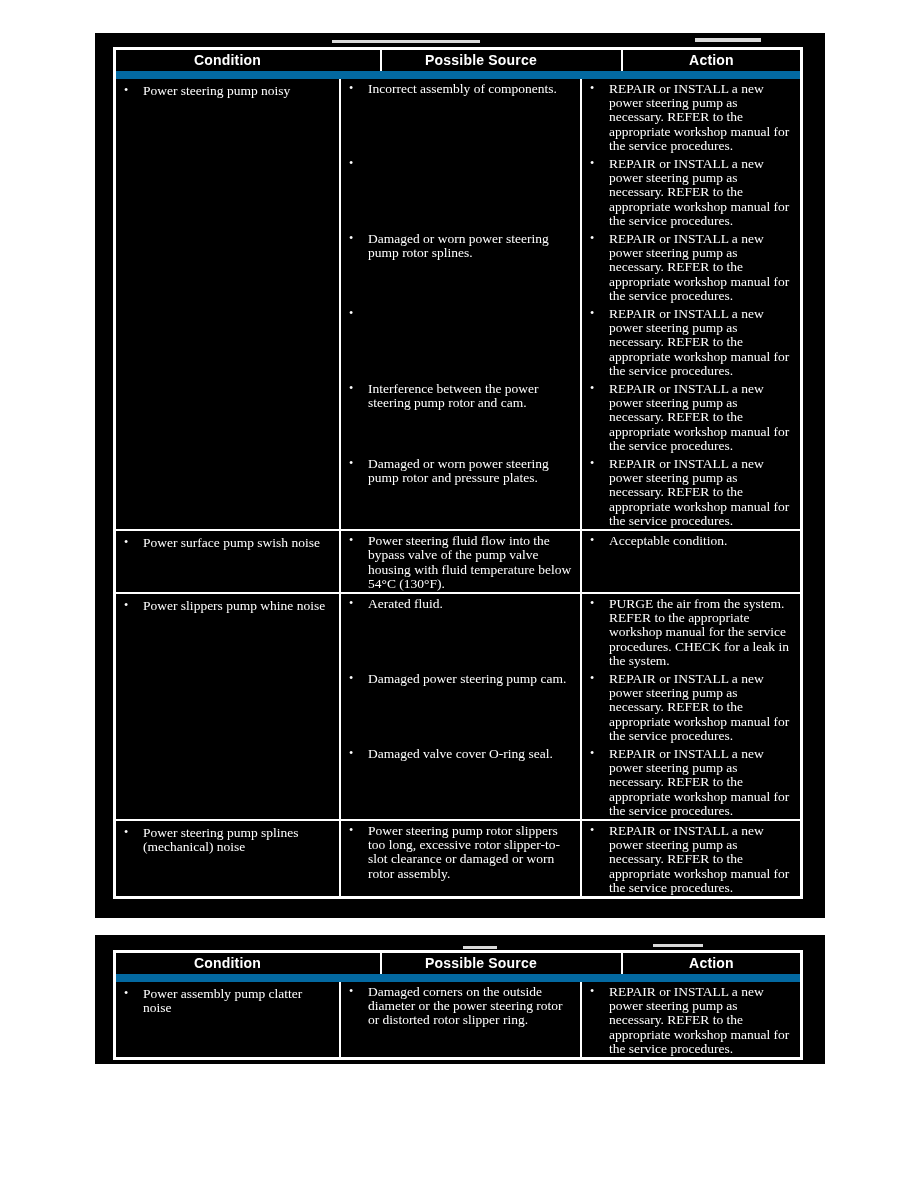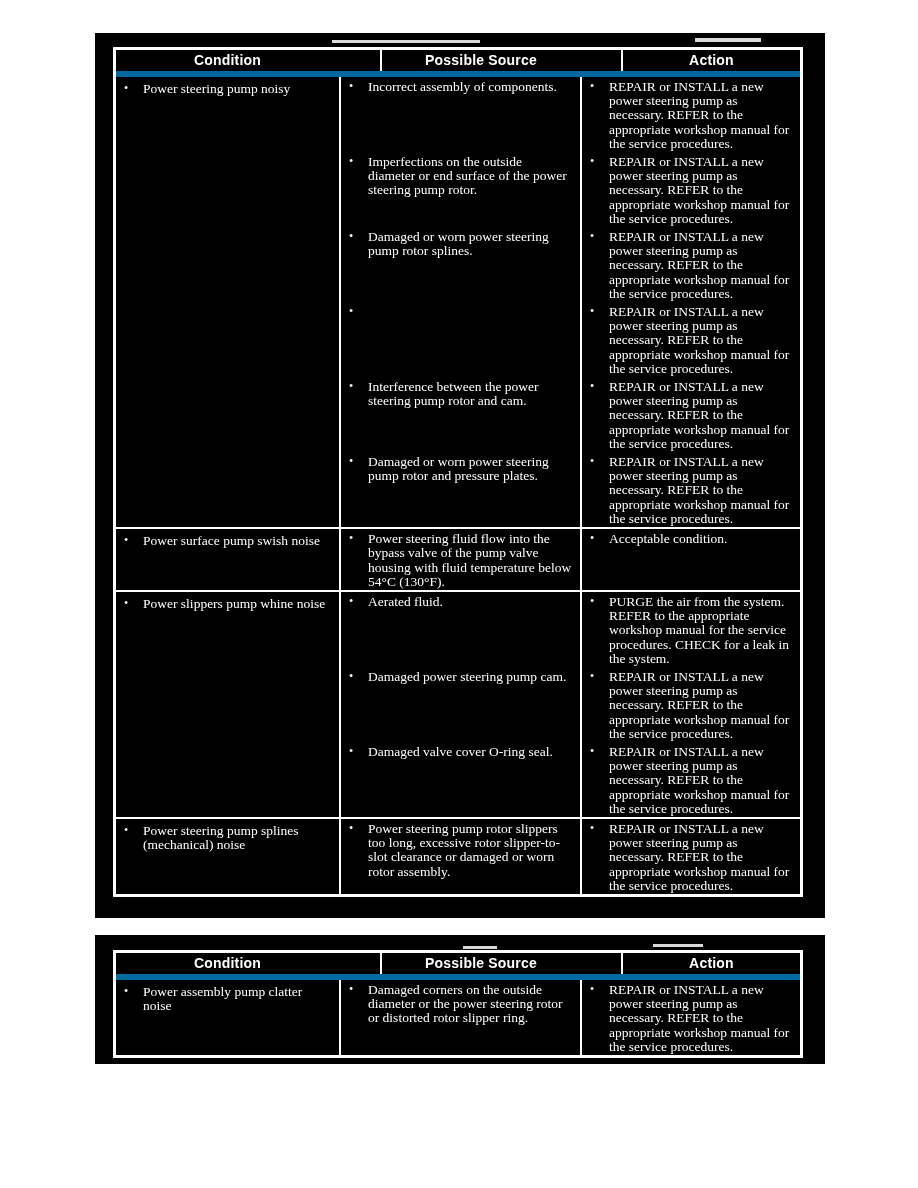--- a/index.html
+++ b/index.html
@@ -31,21 +31,21 @@
     border: 3px solid #ffffff;
     color: #ffffff;
     box-sizing: content-box;
   }
   #table-1 { top: 14px; }
   #table-2 { top: 15px; }
 
   .header-row {
     display: grid;
     grid-template-columns: 223px 241px 220px;
-    border-bottom: 6px solid #0369a1;
+    border-bottom: 8px solid #0369a1;
   }
   .header-cell {
     font-family: "Liberation Sans", sans-serif;
     font-weight: bold;
     font-size: 14px;
     line-height: 16px;
     text-align: center;
     padding: 2px 0 3px 0;
     box-sizing: border-box;
     letter-spacing: 0.2px;
@@ -101,21 +101,21 @@
           <div class="cell condition-cell" style="grid-row: 1 / span 6;">
             <div class="bullet-item"><span class="bullet">•</span><span>Power steering pump noisy</span></div>
           </div>
           <div class="cell source-cell" style="grid-area: 1 / 2;">
             <div class="bullet-item"><span class="bullet">•</span><span>Incorrect assembly of components.</span></div>
           </div>
           <div class="cell action-cell" style="grid-area: 1 / 3;">
             <div class="bullet-item"><span class="bullet">•</span><span>REPAIR or INSTALL a new power steering pump as necessary. REFER to the appropriate workshop manual for the service procedures.</span></div>
           </div>
           <div class="cell source-cell" style="grid-area: 2 / 2;">
-            <div class="bullet-item"><span class="bullet">•</span><span>Imperfections on the outside diameter or end surface of the power steering pump rotor.</span></div>
+            <div class="bullet-item"><span class="bullet">•</span></div>
           </div>
           <div class="cell action-cell" style="grid-area: 2 / 3;">
             <div class="bullet-item"><span class="bullet">•</span><span>REPAIR or INSTALL a new power steering pump as necessary. REFER to the appropriate workshop manual for the service procedures.</span></div>
           </div>
           <div class="cell source-cell" style="grid-area: 3 / 2;">
             <div class="bullet-item"><span class="bullet">•</span><span>Damaged or worn power steering pump rotor splines.</span></div>
           </div>
           <div class="cell action-cell" style="grid-area: 3 / 3;">
             <div class="bullet-item"><span class="bullet">•</span><span>REPAIR or INSTALL a new power steering pump as necessary. REFER to the appropriate workshop manual for the service procedures.</span></div>
           </div>

